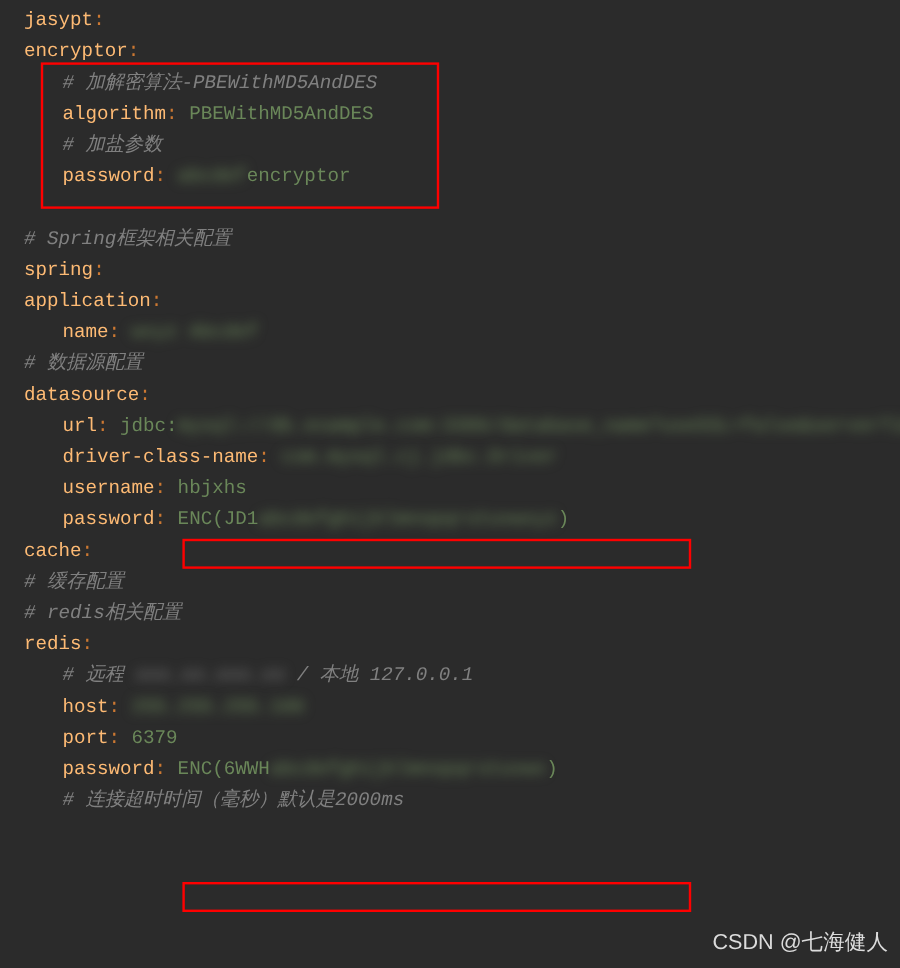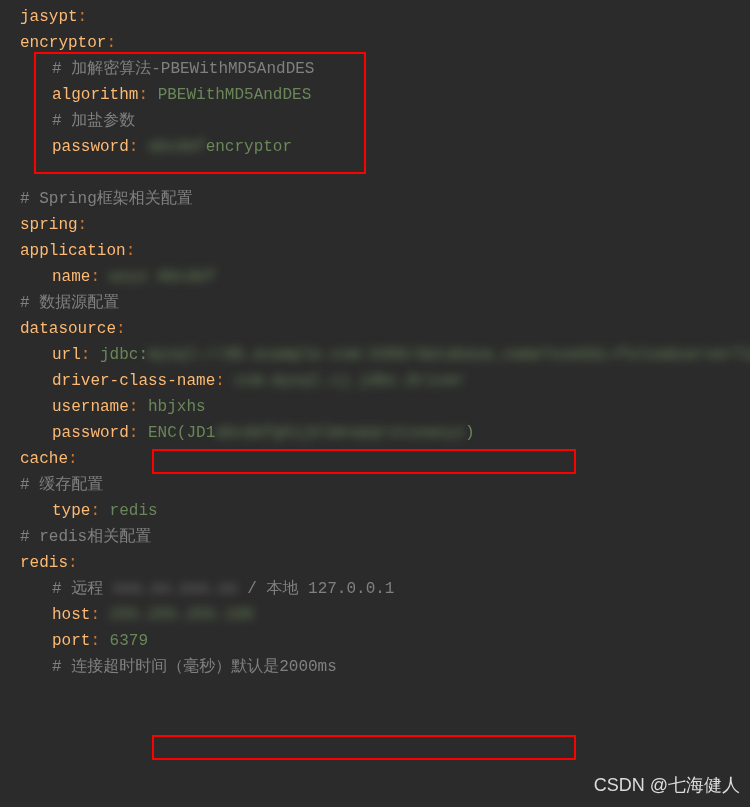--- a/index.html
+++ b/index.html
@@ -23,21 +23,21 @@
     }
     .line {
       white-space: pre;
       padding-left: 20px;
     }
     .indent1 { }
     .indent2 { padding-left: 52px; }
     .key { color: #fdba74; }
     .colon { color: #cc7832; }
     .value { color: #6a8759; }
-    .comment { color: #808080; }
+    .comment { color: #808080; font-style: italic; }
     .red-box {
       border: 2px solid #ff0000;
       position: absolute;
       pointer-events: none;
     }
     .blur {
       filter: blur(5px);
       display: inline-block;
     }
     .watermark {
@@ -65,26 +65,26 @@
   <div class="line indent1"><span class="key">application</span><span class="colon">:</span></div>
   <div class="line indent2"><span class="key">name</span><span class="colon">: </span><span class="value blur">wxyz Abcdef</span></div>
   <div class="line indent1"><span class="comment"># 数据源配置</span></div>
   <div class="line indent1"><span class="key">datasource</span><span class="colon">:</span></div>
   <div class="line indent2"><span class="key">url</span><span class="colon">: </span><span class="value"><span>jdbc:</span><span class="blur">mysql://db.example.com:3306/database_name?useSSL=false&amp;serverTimezone=UTC&amp;abc</span></span></div>
   <div class="line indent2"><span class="key">driver-class-name</span><span class="colon">: </span><span class="value blur">com.mysql.cj.jdbc.Driver</span></div>
   <div class="line indent2"><span class="key">username</span><span class="colon">: </span><span class="value">hbjxhs</span></div>
   <div class="line indent2"><span class="key">password</span><span class="colon">: </span><span class="value"><span>ENC(JD1</span><span class="blur">abcdefghijklmnopqrstuvwxyz</span><span>)</span></span></div>
   <div class="line indent1"><span class="key">cache</span><span class="colon">:</span></div>
   <div class="line indent1"><span class="comment"># 缓存配置</span></div>
-  <div class="line indent2"><span class="key">type</span><span class="colon">: </span><span class="value">redis</span></div>
   <div class="line indent1"><span class="comment"># redis相关配置</span></div>
   <div class="line indent1"><span class="key">redis</span><span class="colon">:</span></div>
   <div class="line indent2"><span class="comment"><span># 远程 </span><span class="blur">xxx.xx.xxx.xx</span><span> / 本地 127.0.0.1</span></span></div>
   <div class="line indent2"><span class="key">host</span><span class="colon">: </span><span class="value blur">255.255.255.100</span></div>
   <div class="line indent2"><span class="key">port</span><span class="colon">: </span><span class="value">6379</span></div>
+  <div class="line indent2"><span class="key">password</span><span class="colon">: </span><span class="value"><span>ENC(6WWH</span><span class="blur">abcdefghijklmnopqrstuvwx</span><span>)</span></span></div>
   <div class="line indent2"><span class="comment"># 连接超时时间（毫秒）默认是2000ms</span></div>
 </div>
 
 <div class="red-box" style="left:34px; top:52px; width:332px; height:122px;"></div>
 <div class="red-box" style="left:152px; top:449px; width:424px; height:25px;"></div>
 <div class="red-box" style="left:152px; top:735px; width:424px; height:25px;"></div>
 
 <div class="watermark">CSDN @七海健人</div>
 
 </body></html>

